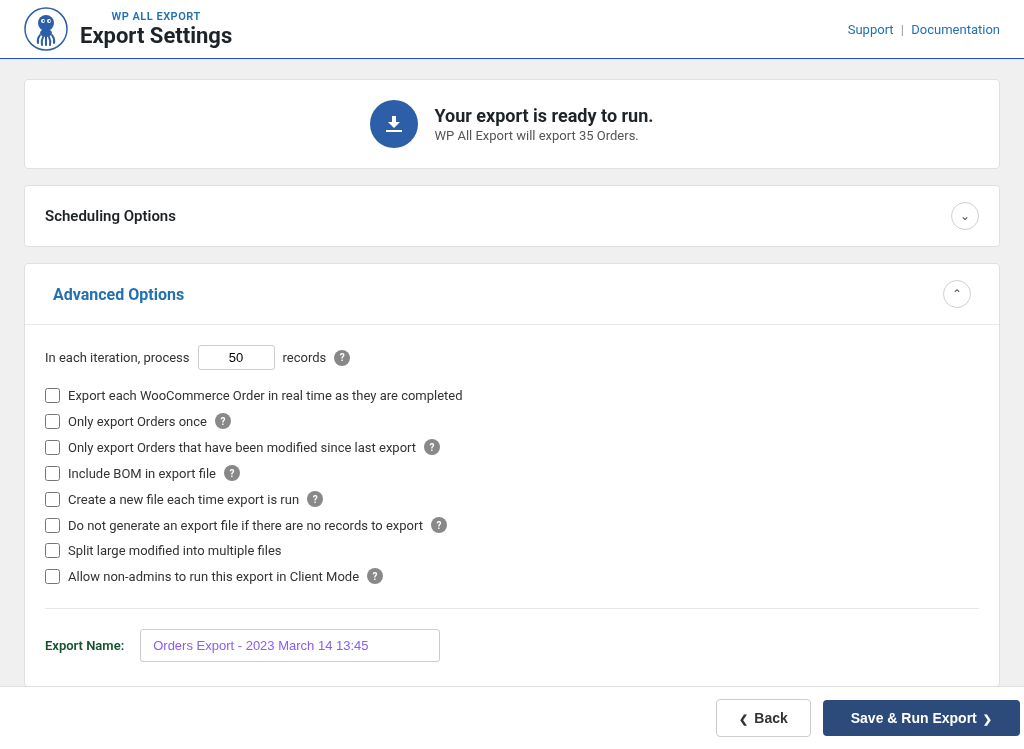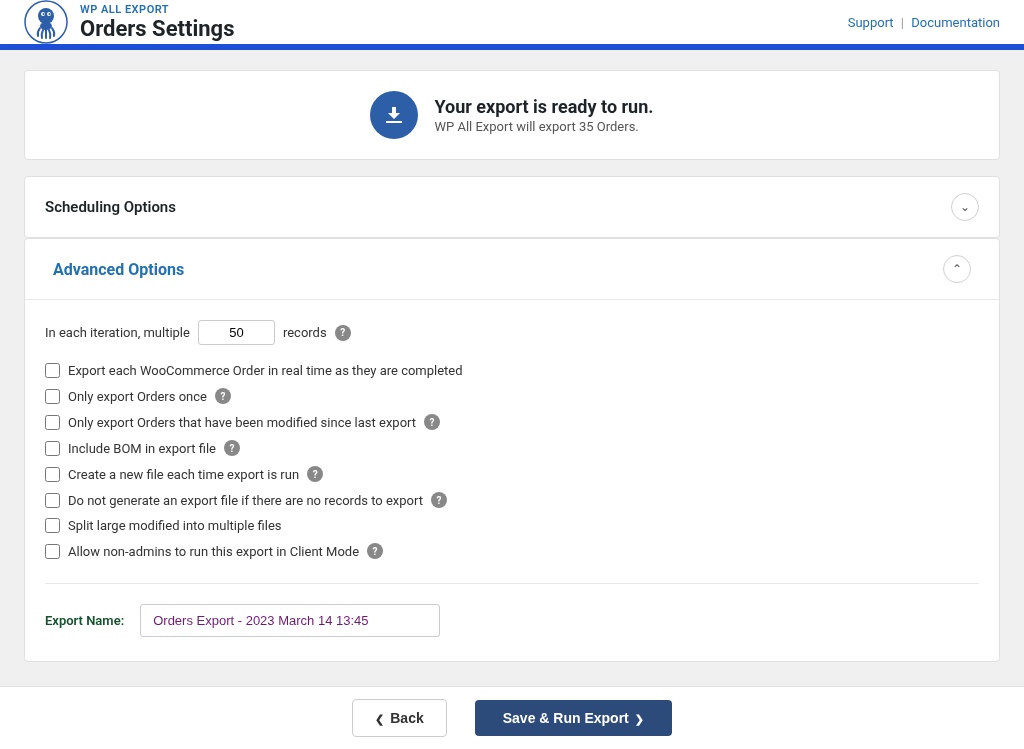--- a/index.html
+++ b/index.html
@@ -10,25 +10,26 @@
       font-size: 14px;
     }
     .page-wrapper {
       min-height: 749px;
       display: flex;
       flex-direction: column;
     }
     
     .header {
       background: #fff;
-      border-bottom: 6px solid #1d4ed8;
-      padding: 0 24px;
+      border-bottom: 1px solid #1d4ed8;
+      padding: 7px 24px;
       display: flex;
       align-items: center;
       justify-content: space-between;
+      text-align: center;
     }
     .header-left {
       display: flex;
       align-items: center;
       gap: 12px;
     }
     .logo-icon {
       width: 44px;
       height: 44px;
     }
@@ -119,20 +120,21 @@
       font-weight: 600;
       cursor: pointer;
       white-space: nowrap;
     }
 
     
     .section-panel {
       background: #fff;
       border: 1px solid #e0e0e0;
       border-radius: 4px;
+      margin-bottom: 16px;
     }
     .section-header {
       display: flex;
       align-items: center;
       justify-content: space-between;
       padding: 16px 20px;
       cursor: pointer;
     }
     .section-header h3 {
       font-size: 15px;
@@ -236,36 +238,36 @@
       font-weight: 600;
       color: #14532d;
       white-space: nowrap;
     }
     .export-name-input {
       border: 1px solid #ccc;
       border-radius: 3px;
       padding: 8px 12px;
       font-size: 13px;
       width: 300px;
-      color: #701a75;
+      color: #8b5cf6;
     }
 
     
     .footer-bar {
       position: fixed;
       bottom: 0;
       left: 0;
       right: 0;
       background: #fff;
       border-top: 1px solid #e0e0e0;
-      padding: 12px 12px;
-      display: flex;
-      align-items: center;
-      justify-content: center;
-      gap: 28px;
+      padding: 12px 4px;
+      display: flex;
+      align-items: center;
+      justify-content: flex-end;
+      gap: 12px;
     }
     .footer-back-btn {
       display: flex;
       align-items: center;
       gap: 6px;
       background: #fff;
       border: 1px solid #ccc;
       border-radius: 4px;
       padding: 10px 22px;
       font-size: 14px;
@@ -309,21 +311,21 @@
         <path d="M25 30 Q27 34 26 38" stroke="#2c5fa8" stroke-width="2" fill="none" stroke-linecap="round"></path>
         <path d="M28 28 Q31 32 30 36" stroke="#2c5fa8" stroke-width="2" fill="none" stroke-linecap="round"></path>
 
         <circle cx="19" cy="14" r="2" fill="#fff"></circle>
         <circle cx="25" cy="14" r="2" fill="#fff"></circle>
         <circle cx="19.5" cy="14" r="1" fill="#2c5fa8"></circle>
         <circle cx="25.5" cy="14" r="1" fill="#2c5fa8"></circle>
       </svg>
       <div class="header-title-block">
         <div class="header-subtitle">WP ALL EXPORT</div>
-        <div class="header-title">Orders Settings</div>
+        <div class="header-title">Export Settings</div>
       </div>
     </div>
     <div class="header-links">
       <a href="#">Support</a>
       <span>|</span>
       <a href="#">Documentation</a>
     </div>
   </div>
 
   <div class="main-content">
@@ -355,21 +357,21 @@
     <div class="section-panel">
       <div class="advanced-header">
         <h3>Advanced Options</h3>
         <div class="section-toggle">
           <span>⌃</span>
         </div>
       </div>
       <div class="advanced-body">
 
         <div class="iterations-row">
-          <span>In each iteration, multiple</span>
+          <span>In each iteration, process</span>
           <input type="text" class="iterations-input" value="50" style="">
           <span>records</span>
           <span class="help-icon">?</span>
         </div>
 
         <div class="checkbox-list">
 
           <div class="checkbox-row">
             <input type="checkbox" id="cb1" style="">
             <label for="cb1">Export each WooCommerce Order in real time as they are completed</label>

